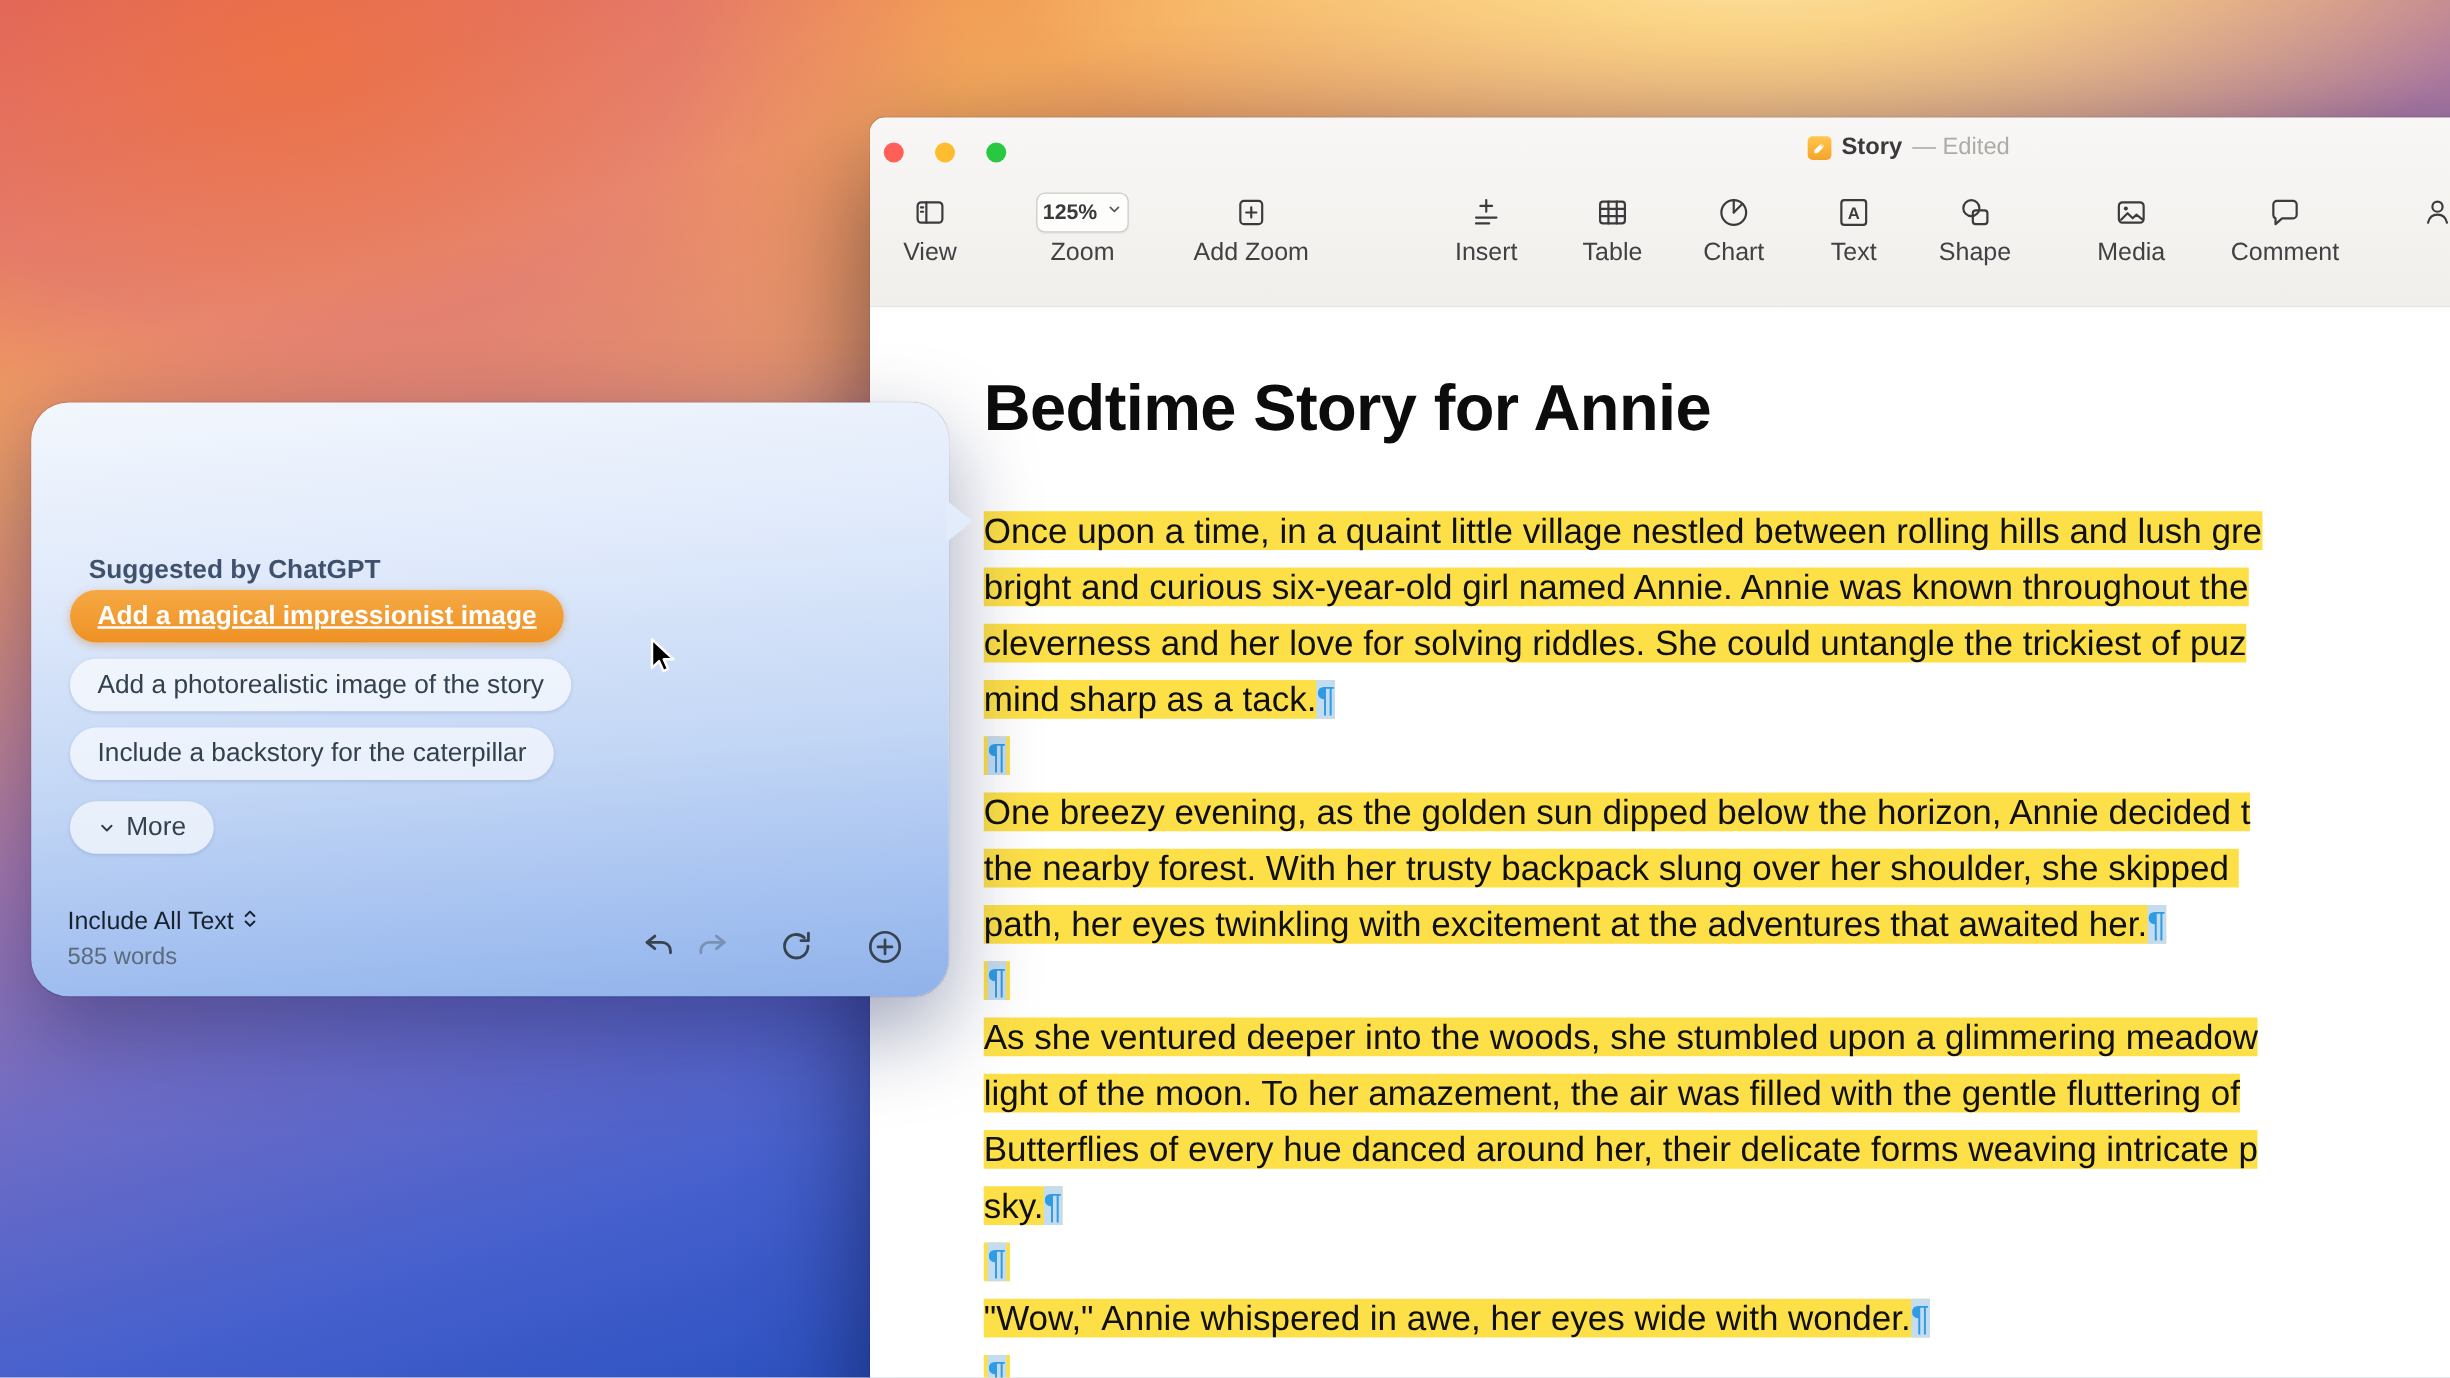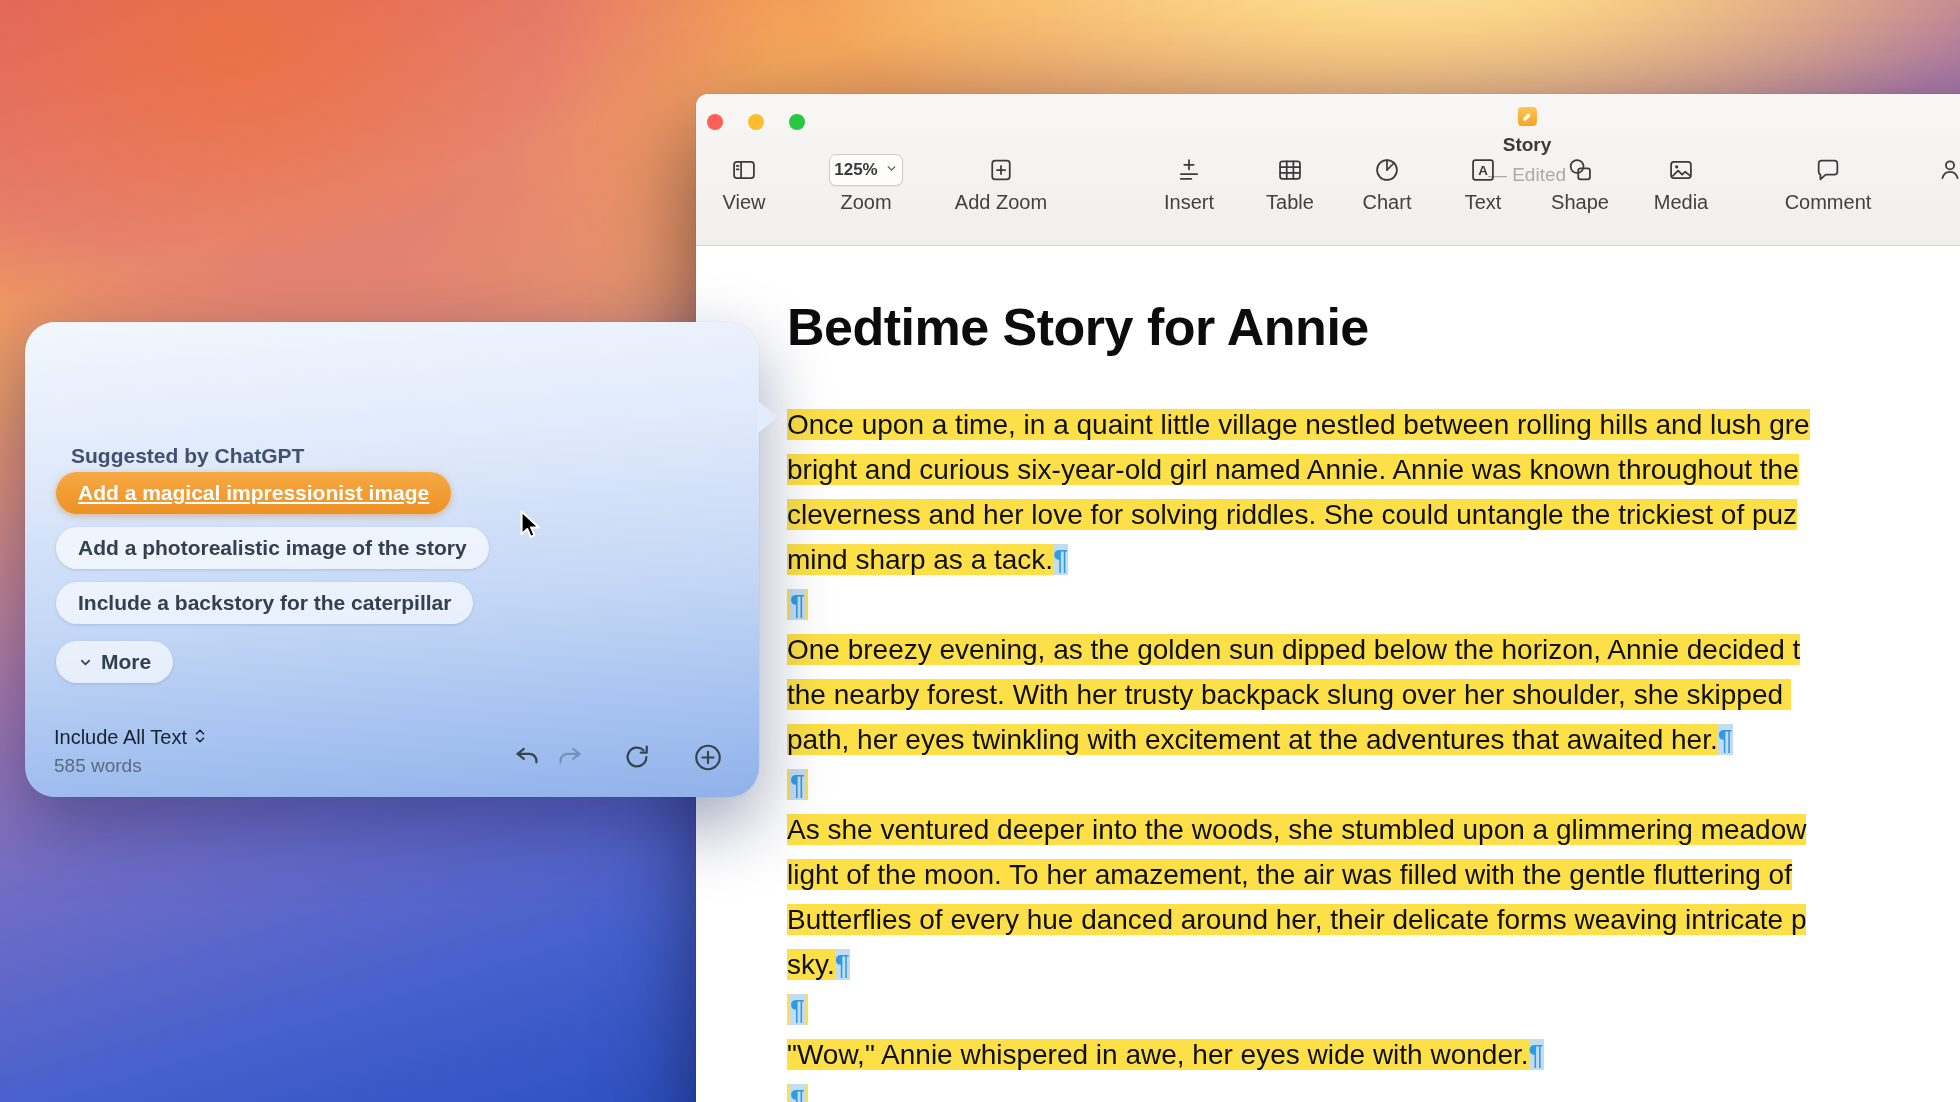--- a/index.html
+++ b/index.html
@@ -18,21 +18,21 @@
     border-radius:12px 12px 0 0;background:#fff;
     box-shadow:0 35px 90px rgba(0,0,25,0.5), 0 0 1px rgba(0,0,0,0.35);
   }
   .chrome{position:absolute;top:0;left:0;right:0;height:151px;
     background:linear-gradient(#f8f7f5,#f1efec);
     border-bottom:1px solid #d8d5d1;border-radius:12px 12px 0 0;}
   .traffic{position:absolute;top:20px;width:16px;height:16px;border-radius:50%;}
   .t-red{left:11px;background:#ff5f57;}
   .t-yellow{left:52px;background:#febc2e;}
   .t-green{left:93px;background:#28c840;}
-  .win-title{position:absolute;left:831px;top:13px;display:flex;align-items:center;gap:8px;white-space:nowrap;transform:translateX(-50%);flex-direction:column;}
+  .win-title{position:absolute;left:831px;top:13px;display:flex;align-items:center;gap:8px;white-space:nowrap;transform:translateX(-50%);}
   .doc-badge{width:19px;height:19px;border-radius:4px;background:linear-gradient(#ffc64d,#f5a32a);display:inline-flex;align-items:center;justify-content:center;}
   .wt-name{font-size:19px;font-weight:bold;color:#3a3a3c;}
   .wt-state{font-size:19px;color:#aeaba7;}
   .toolbar-item{position:absolute;top:60px;transform:translateX(-50%);display:flex;flex-direction:column;align-items:center;width:120px;}
   .ti-icon{height:32px;display:flex;align-items:center;justify-content:center;}
   .ti-label{margin-top:5px;font-size:20px;color:#414144;white-space:nowrap;}
   .zoom-btn{display:flex;align-items:center;gap:7px;background:#fdfdfc;border:1px solid #cfccc8;border-radius:7px;
     padding:5px 4px;box-shadow:0 1px 1px rgba(0,0,0,0.05);}
   .zoom-val{font-size:17px;font-weight:600;color:#3a3a3c;}
   
@@ -50,21 +50,21 @@
   }
   .popup::after{content:"";position:absolute;right:-19px;top:78px;width:0;height:0;
     border-top:17px solid transparent;border-bottom:17px solid transparent;border-left:21px solid #e2ecfb;}
   .refine-input{position:absolute;left:21px;top:24px;width:694px;height:66px;border-radius:33px;
     background:rgba(255,255,255,0.75);border:1px solid rgba(255,255,255,0.95);box-sizing:border-box;
     box-shadow:0 2px 8px rgba(50,80,150,0.10);display:flex;align-items:center;padding-left:18px;}
   .caret{width:3px;height:34px;background:#e8a33c;margin:0 7px 0 9px;border-radius:1px;}
   .placeholder{font-size:24px;color:#98a3b1;}
   .sugg-label{position:absolute;left:46px;top:122px;font-size:21px;font-weight:bold;color:#3f516d;}
   .pill{position:absolute;left:31px;height:42px;border-radius:21px;display:inline-flex;align-items:center;
-    padding:0 22px;font-size:21px;font-weight:700;color:#33404d;background:rgba(255,255,255,0.65);
+    padding:0 22px;font-size:21px;font-weight:400;color:#33404d;background:rgba(255,255,255,0.65);
     box-shadow:0 1px 3px rgba(40,60,110,0.18);white-space:nowrap;cursor:default;}
   .pill.accent{background:linear-gradient(#f6a944,#ef9124);color:#fff;font-weight:bold;
     box-shadow:0 2px 7px rgba(205,115,0,0.4);text-decoration:underline;}
   .pill .chev{margin-right:8px;display:inline-flex;}
   .scope{position:absolute;left:29px;top:404px;}
   .scope-row{display:flex;align-items:center;gap:6px;font-size:20px;font-weight:500;color:#18222e;}
   .word-count{margin-top:6px;font-size:19px;color:#5c6b7c;}
   .pbtn{position:absolute;top:419px;width:32px;height:32px;display:flex;align-items:center;justify-content:center;}
   .pbtn.disabled{opacity:0.35;}
   .b-undo{left:486px;} .b-redo{left:529px;} .b-refresh{left:596px;} .b-plus{left:667px;}
@@ -164,21 +164,21 @@
         </div>
         <div class="toolbar-item" style="left: 884px;">
           <span class="ti-icon">
             <svg width="28" height="28" viewBox="0 0 24 24" fill="none" stroke="#3b3b3d" stroke-width="1.5" stroke-linecap="round" stroke-linejoin="round">
               <circle cx="9.5" cy="9" r="5.5"></circle>
               <rect x="10.5" y="10.5" width="10" height="9.5" rx="2"></rect>
             </svg>
           </span>
       <span class="ti-label">Shape</span>
         </div>
-        <div class="toolbar-item" style="left: 985px; justify-content: center;">
+        <div class="toolbar-item" style="left: 1009px; justify-content: center;">
           <span class="ti-icon">
             <svg width="28" height="28" viewBox="0 0 24 24" fill="none" stroke="#3b3b3d" stroke-width="1.5" stroke-linecap="round" stroke-linejoin="round">
               <rect x="3.5" y="5" width="17" height="14" rx="2.5"></rect>
               <circle cx="8.3" cy="9.3" r="1.4" fill="#3b3b3d" stroke="none"></circle>
               <path d="M5 17 l4.5-4.5 3.5 3.5 2.5-2.5 4.5 3.5"></path>
             </svg>
           </span>
       <span class="ti-label">Media</span>
         </div>
         <div class="toolbar-item" style="left: 1132px;">

